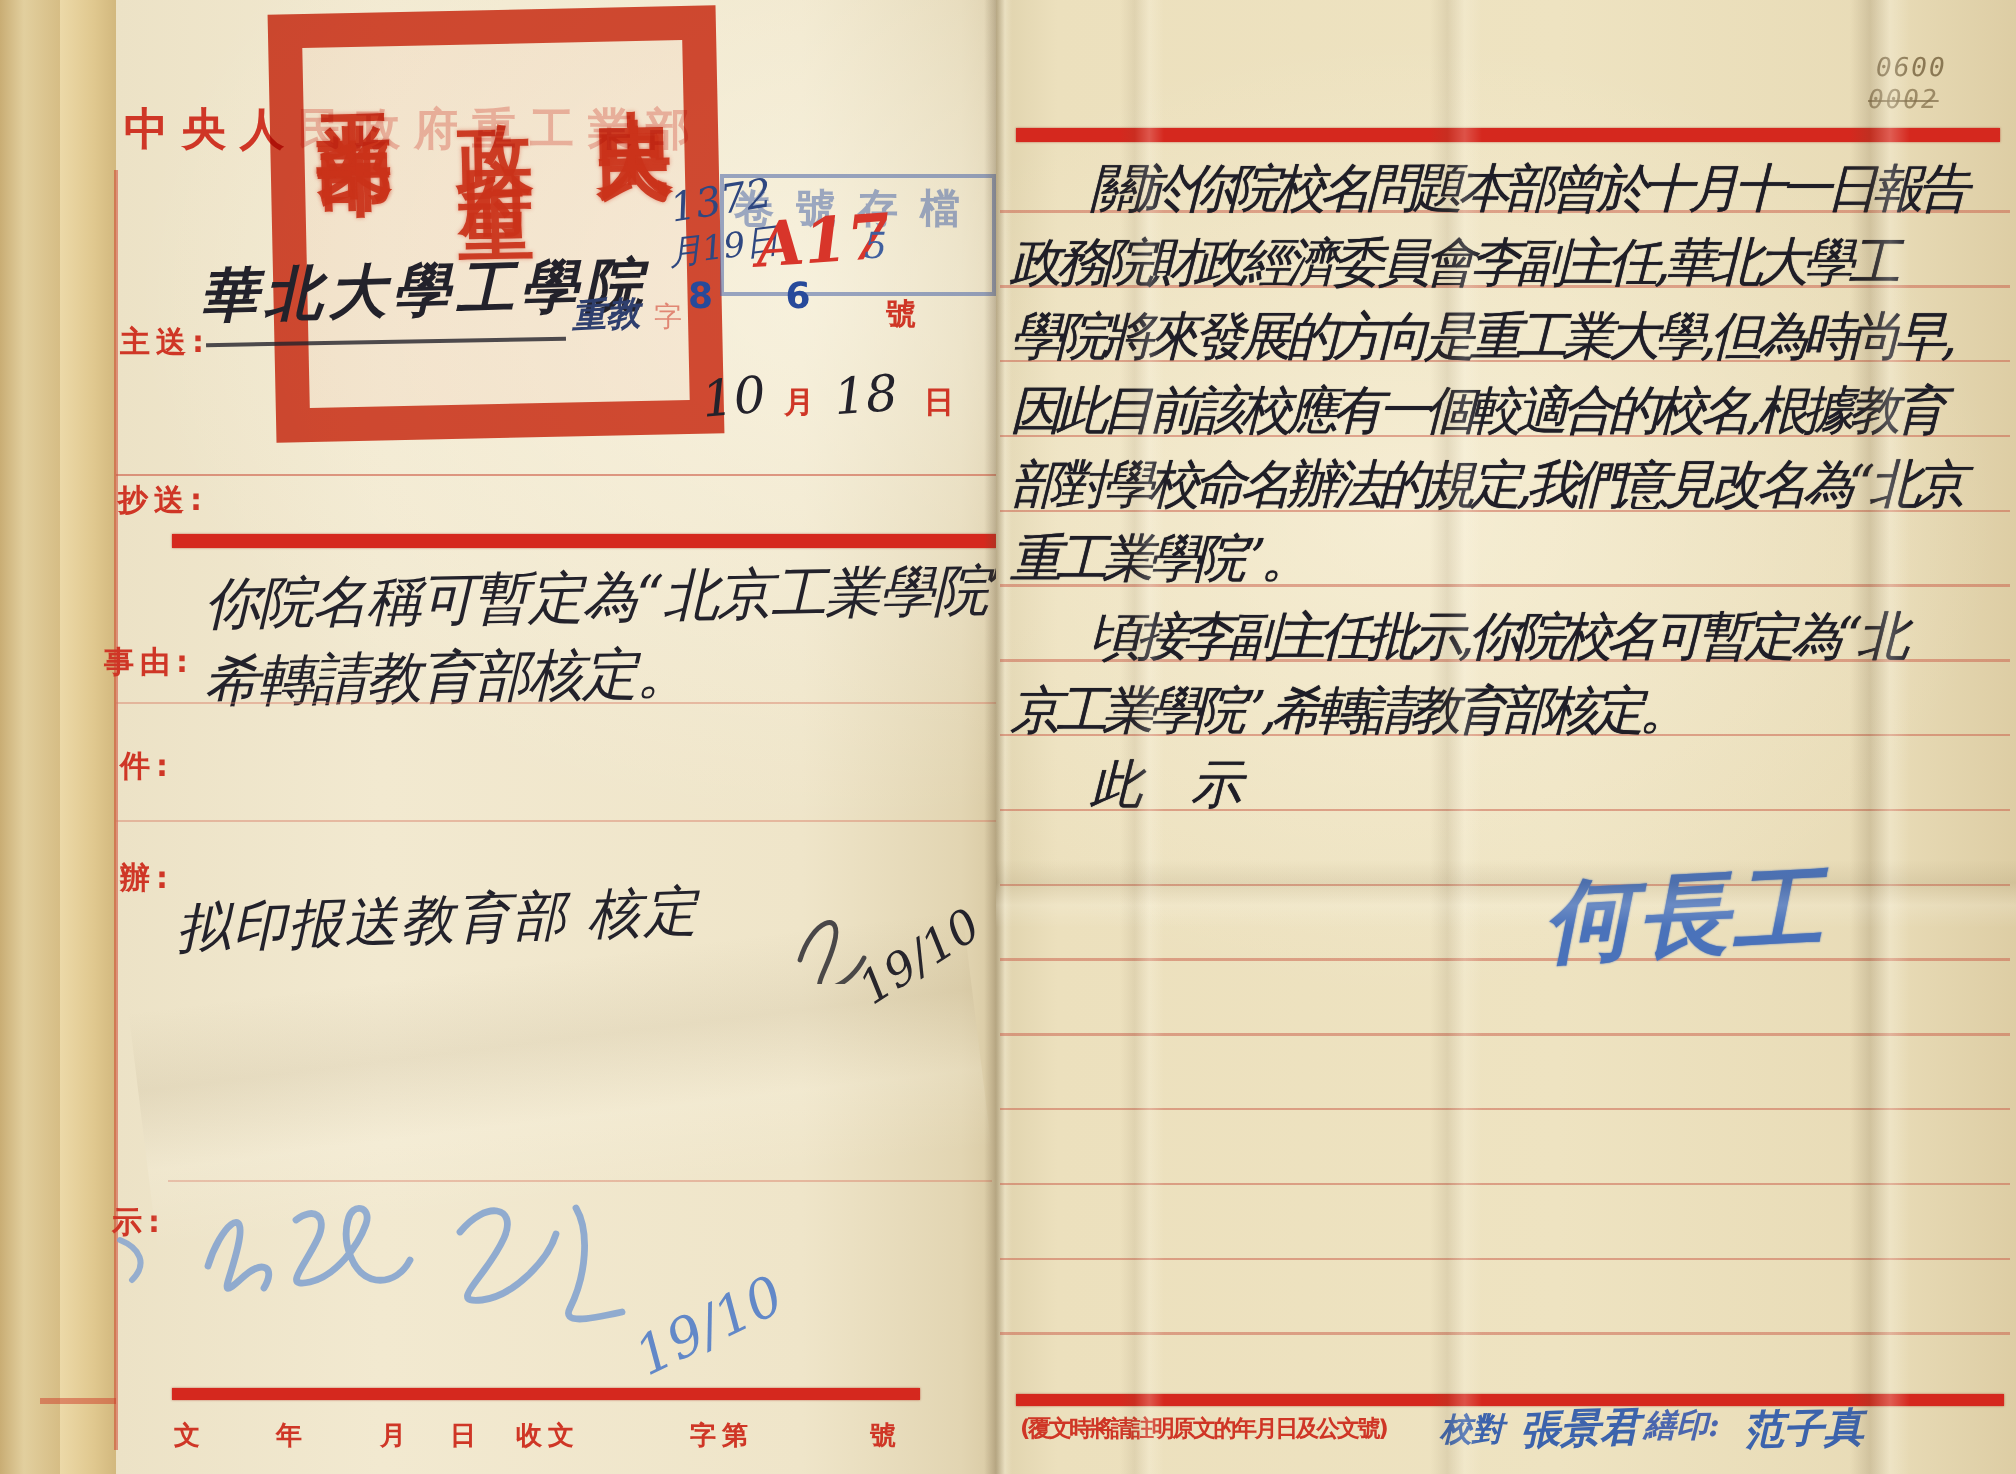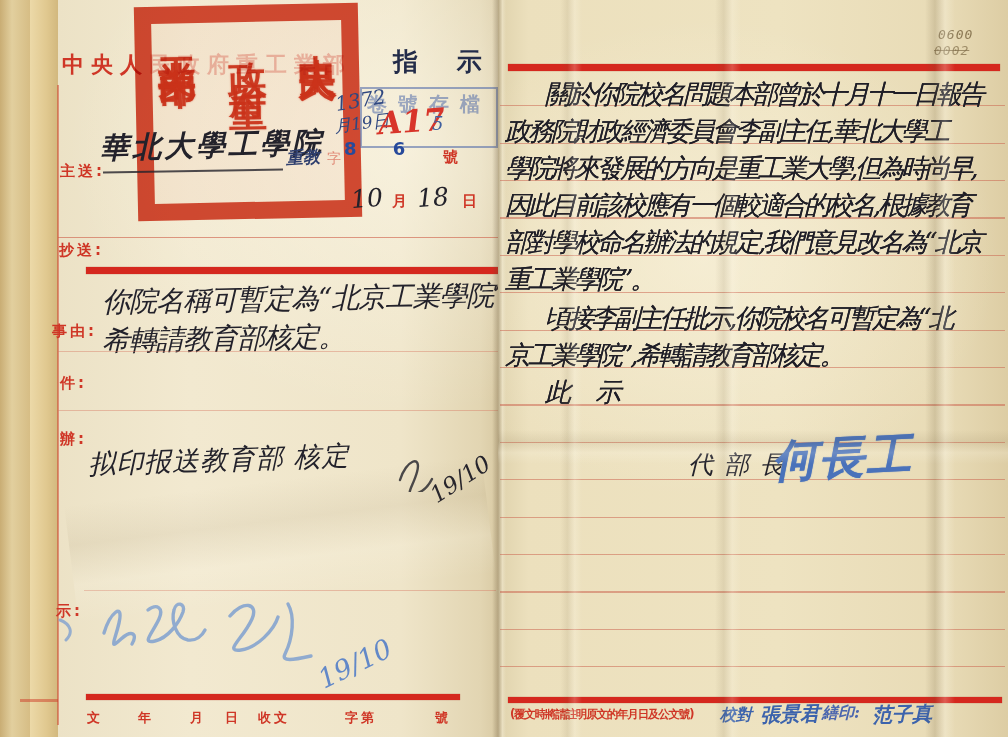--- a/index.html
+++ b/index.html
@@ -71,21 +71,20 @@
   <div class="abs strip-a"></div>
   <div class="abs strip-b"></div>
   <div class="abs" style="left:20px;top:699px;width:38px;height:3px;background:rgba(205,60,40,.5);"></div>
 
   <div class="abs page-left"></div>
   <div class="abs" style="left:57px;top:85px;width:2px;height:640px;background:rgba(205,60,40,.5);"></div>
 
   <div class="abs nowrap" style="left:62px;top:50px;font-size:22px;letter-spacing:7px;font-weight:600;">
     <span class="redprint">中央人</span><span class="redprint" style="opacity:.3;">民政府重工業部</span>
   </div>
-  <div class="abs nowrap" style="left:393px;top:45px;font-size:25px;color:#232c49;letter-spacing:15px;font-weight:700;">指 示</div>
 
   <div class="abs seal" title="">
     <div class="col c4">工業部印</div>
     <div class="col c3">政府重</div>
     <div class="col c4">中央人民</div>
   </div>
 
   <div class="abs regbox">
     <div class="boxtext">卷號存檔</div>
   </div>
@@ -165,21 +164,20 @@
   <div class="abs body-line" style="left:545px;top:77px;">關於你院校名問題本部曾於十月十一日報告</div>
   <div class="abs body-line" style="left:505px;top:114px;">政務院財政經濟委員會李副主任,華北大學工</div>
   <div class="abs body-line" style="left:505px;top:151px;">學院將來發展的方向是重工業大學,但為時尚早,</div>
   <div class="abs body-line" style="left:505px;top:188px;">因此目前該校應有一個較適合的校名,根據教育</div>
   <div class="abs body-line" style="left:505px;top:225px;">部對學校命名辦法的規定,我們意見改名為“北京</div>
   <div class="abs body-line" style="left:505px;top:262px;">重工業學院”。</div>
   <div class="abs body-line" style="left:545px;top:301px;">頃接李副主任批示,你院校名可暫定為“北</div>
   <div class="abs body-line" style="left:505px;top:338px;">京工業學院”,希轉請教育部核定。</div>
   <div class="abs body-line" style="left:545px;top:375px;letter-spacing:8px;">此 示</div>
 
-  <div class="abs hw nowrap" style="left:688px;top:448px;font-size:25px;letter-spacing:11px;">代部長</div>
   <div class="abs hw-blue nowrap" style="left:772px;top:428px;font-size:45px;font-weight:700;color:#4a72ba;letter-spacing:2px;transform:rotate(-3deg);text-shadow:0 0 1px #4a72ba;">何長工</div>
 
   <div class="abs redprint nowrap" style="left:510px;top:707px;font-size:11.5px;letter-spacing:-1.2px;font-weight:600;">(覆文時將請註明原文的年月日及公文號)</div>
   <div class="abs hw-blue nowrap" style="left:720px;top:705px;font-size:16px;font-weight:700;color:#3c63ac;">校對</div>
   <div class="abs hw-blue nowrap" style="left:760px;top:701px;font-size:20px;font-weight:700;color:#3c63ac;transform:rotate(-2deg);">張景君</div>
   <div class="abs hw-blue nowrap" style="left:822px;top:703px;font-size:16px;font-weight:700;color:#4b66ae;">繕印:</div>
   <div class="abs hw-blue nowrap" style="left:872px;top:701px;font-size:20px;font-weight:700;color:#3c63ac;transform:rotate(-1.5deg);">范子真</div>
 
   <div class="abs crease v1"></div>
   <div class="abs crease v2"></div>

